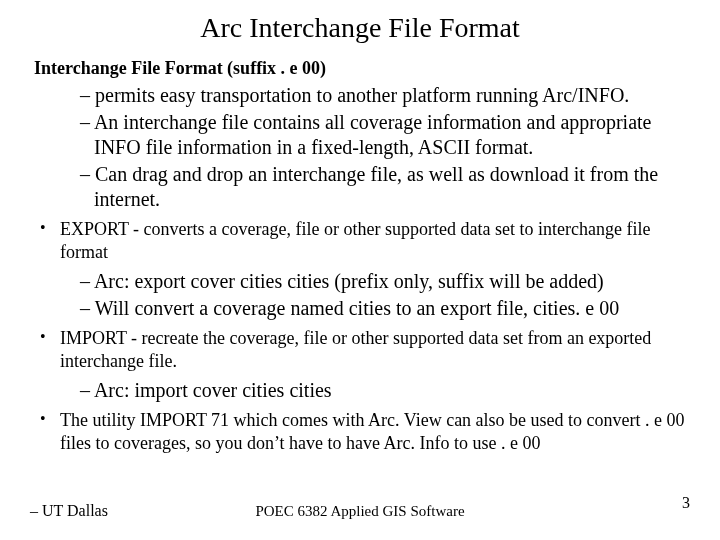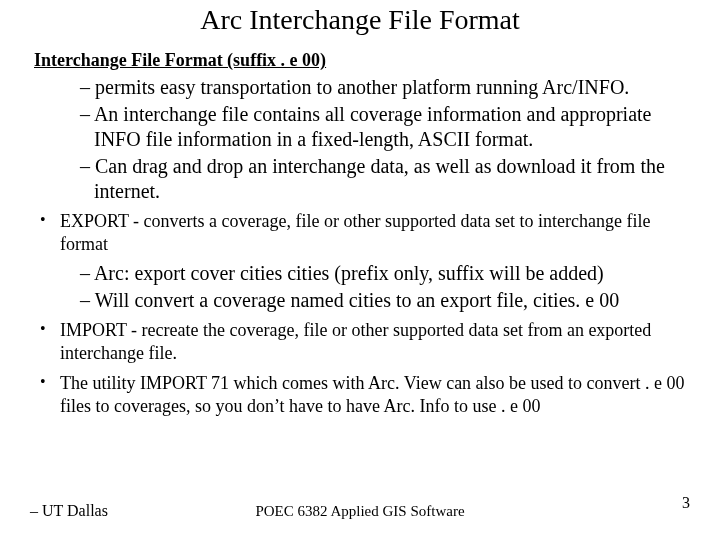--- a/index.html
+++ b/index.html
@@ -9,34 +9,33 @@
     height: 540px;
     background: #fff;
     font-family: "Times New Roman", Times, serif;
     color: #000;
     position: relative;
   }
   .slide {
     box-sizing: border-box;
     width: 720px;
     height: 540px;
-    padding: 4px 28px 0 28px;
+    padding: 12px 28px 0 28px;
     position: relative;
   }
   h1.title {
     font-size: 28px;
     font-weight: 400;
     text-align: center;
     margin: 0 0 14px 0;
   }
   .subtitle {
     font-size: 18px;
     font-weight: 700;
     margin: 4px 0 4px 6px;
-    text-decoration: underline;
   }
   ul.dash {
     list-style: none;
     margin: 0 0 6px 0;
     padding: 0 0 0 52px;
   }
   ul.dash > li {
     font-size: 20px;
     line-height: 1.25;
     text-indent: -14px;
@@ -94,37 +93,38 @@
 
 <div class="slide">
 
   <h1 class="title">Arc Interchange File Format</h1>
 
   <div class="subtitle">Interchange File Format  (suffix . e 00)</div>
 
   <ul class="dash">
     <li>permits easy transportation to another platform running Arc/INFO.</li>
     <li>An interchange file contains all coverage information and appropriate INFO file information in a fixed-length, ASCII format.</li>
-    <li>Can drag and drop an interchange data, as well as download it from the internet.</li>
+    <li>Can drag and drop an interchange file, as well as download it from the internet.</li>
   </ul>
 
   <div class="bullet-row">
     <div class="dot">•</div>
     <div class="txt">EXPORT - converts a coverage, file or other supported data set to interchange file format</div>
   </div>
   <ul class="dash">
     <li>Arc:  export  cover  cities  cities  (prefix only, suffix will be added)</li>
     <li>Will convert a coverage named cities to an export file, cities. e 00</li>
   </ul>
 
   <div class="bullet-row">
     <div class="dot">•</div>
     <div class="txt">IMPORT - recreate the coverage, file or other supported data set from an exported interchange file.</div>
   </div>
   <ul class="dash">
+    <li>Arc:  import  cover  cities  cities</li>
   </ul>
 
   <div class="bullet-row">
     <div class="dot">•</div>
     <div class="txt">The utility IMPORT 71 which comes with Arc. View can also be  used to convert . e 00 files to coverages, so you don’t have to have Arc. Info to use . e 00</div>
   </div>
 
   <div class="page-num">3</div>
   <div class="footer">
     <div class="foot-left">– UT Dallas</div>

